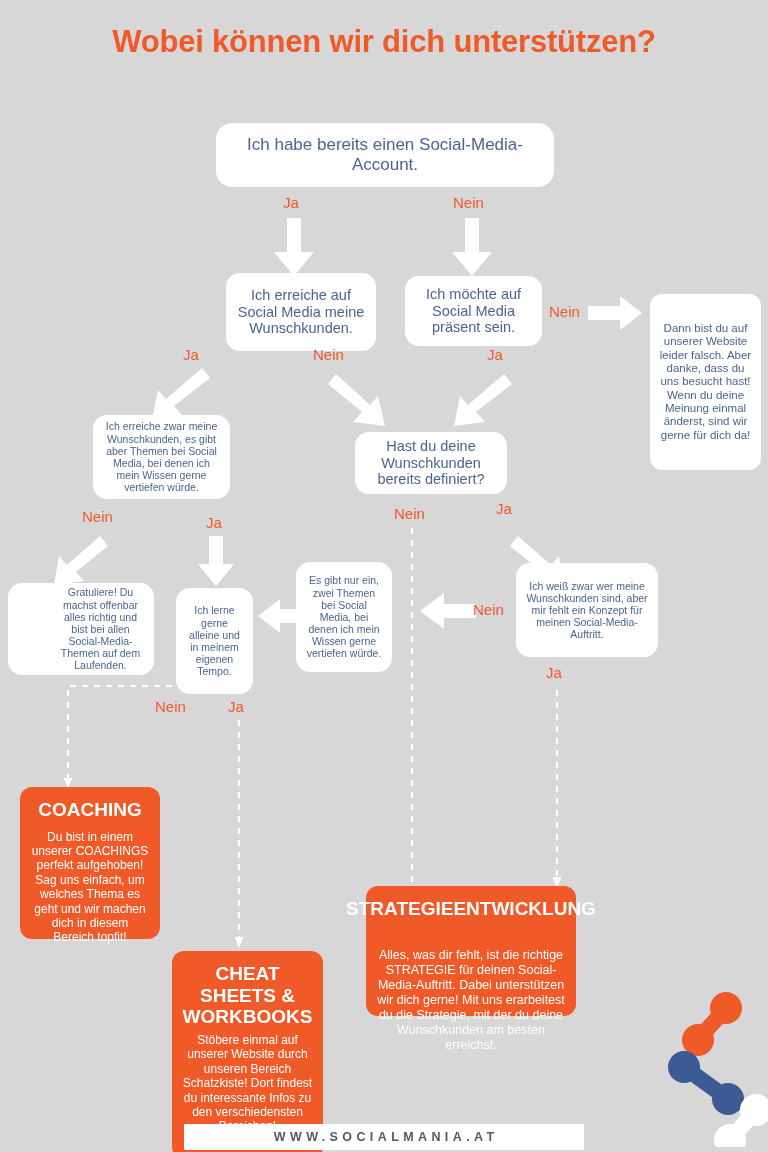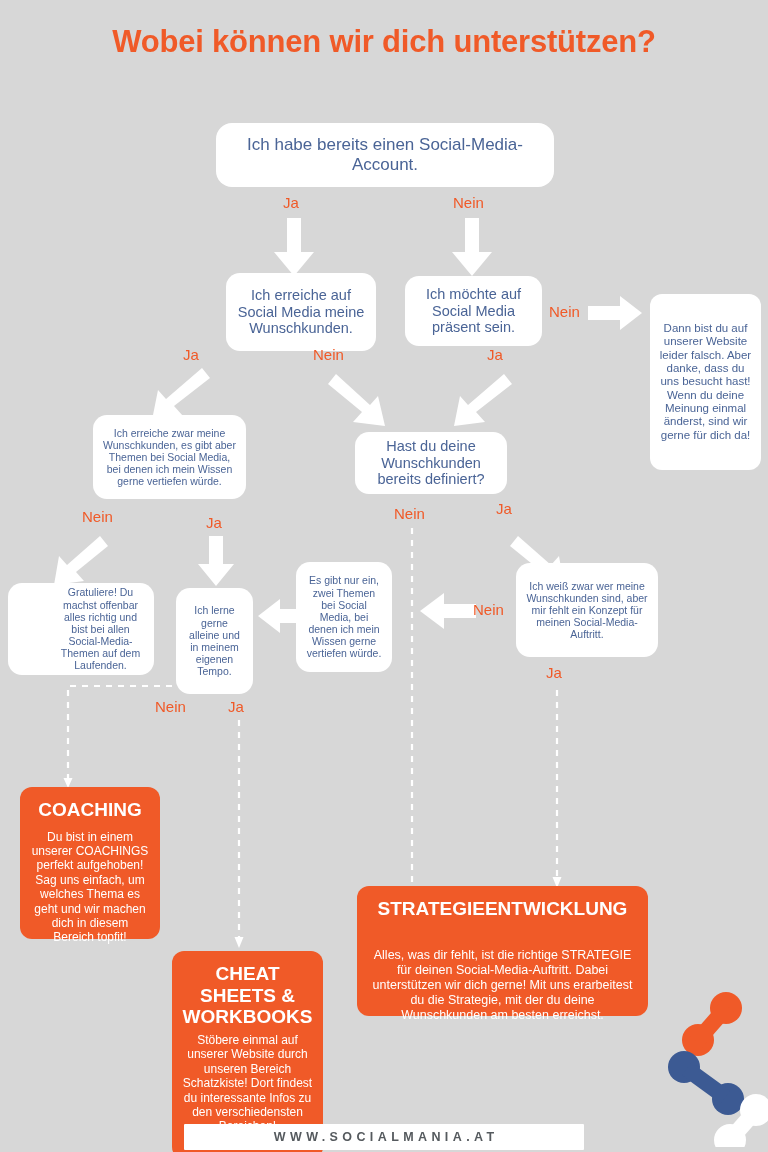--- a/index.html
+++ b/index.html
@@ -219,21 +219,21 @@
   </div>
 
   <div class="node mid" style="left:226px; top:273px; width:150px; height:78px;">Ich erreiche auf Social Media meine Wunschkunden.</div>
 
   <div class="node big" style="left:216px; top:123px; width:338px; height:64px;">Ich habe bereits einen Social-Media-Account.</div>
 
   <div class="node mid" style="left:405px; top:276px; width:137px; height:70px;">Ich möchte auf Social Media präsent sein.</div>
 
   <div class="node small" style="left:650px; top:294px; width:111px; height:176px; border-radius:12px;">Dann bist du auf unserer Website leider falsch. Aber danke, dass du uns besucht hast! Wenn du deine Meinung einmal änderst, sind wir gerne für dich da!</div>
 
-  <div class="node tiny" style="left:93px; top:415px; width:153px; height:84px;">Ich erreiche zwar meine Wunschkunden, es gibt aber Themen bei Social Media, bei denen ich mein Wissen gerne vertiefen würde.</div>
+  <div class="node tiny" style="left:93px; top:415px; width:137px; height:84px;">Ich erreiche zwar meine Wunschkunden, es gibt aber Themen bei Social Media, bei denen ich mein Wissen gerne vertiefen würde.</div>
 
   <div class="node mid" style="left:355px; top:432px; width:152px; height:62px;">Hast du deine Wunschkunden bereits definiert?</div>
 
   <div class="node tiny" style="left:8px; top:583px; width:146px; height:92px;padding-left:48px;">Gratuliere! Du machst offenbar alles richtig und bist bei allen Social-Media-Themen auf dem Laufenden.</div>
 
   <div class="node tiny" style="left:176px; top:588px; width:77px; height:106px;">Ich lerne gerne alleine und in meinem eigenen Tempo.</div>
 
   <div class="node tiny" style="left:296px; top:562px; width:96px; height:110px;">Es gibt nur ein, zwei Themen bei Social Media, bei denen ich mein Wissen gerne vertiefen würde.</div>
 
   <div class="node tiny" style="left:516px; top:563px; width:142px; height:94px;">Ich weiß zwar wer meine Wunschkunden sind, aber mir fehlt ein Konzept für meinen Social-Media-Auftritt.</div>
@@ -261,21 +261,21 @@
   <div class="result coaching" style="left:20px; top:787px; width:140px; height:152px;">
     <div class="rtitle">COACHING</div>
     <div class="rbody">Du bist in einem unserer COACHINGS perfekt aufgehoben! Sag uns einfach, um welches Thema es geht und wir machen dich in diesem Bereich topfit!</div>
   </div>
 
   <div class="result cheat" style="left:172px; top:951px; width:151px; height:208px;">
     <div class="rtitle">CHEAT SHEETS &amp; WORKBOOKS</div>
     <div class="rbody">Stöbere einmal auf unserer Website durch unseren Bereich Schatzkiste! Dort findest du interessante Infos zu den verschiedensten Bereichen!</div>
   </div>
 
-  <div class="result strategy" style="left:357px; top:886px; width:291px; height:130px;">
+  <div class="result strategy" style="left:366px; top:886px; width:210px; height:130px;">
     <div class="rtitle">STRATEGIEENTWICKLUNG</div>
     <div class="rbody">Alles, was dir fehlt, ist die richtige STRATEGIE für deinen Social-Media-Auftritt. Dabei unterstützen wir dich gerne! Mit uns erarbeitest du die Strategie, mit der du deine Wunschkunden am besten erreichst.</div>
   </div>
 
   <div class="logo" style="left:668px; top:992px;">
     <svg width="100" height="155" viewBox="0 0 100 155">
       <g>
         <circle cx="58" cy="16" r="16" fill="#f05a28"></circle>
         <circle cx="30" cy="48" r="16" fill="#f05a28"></circle>
         <rect x="36" y="8" width="16" height="48" fill="#f05a28" transform="rotate(41 44 32)"></rect>

